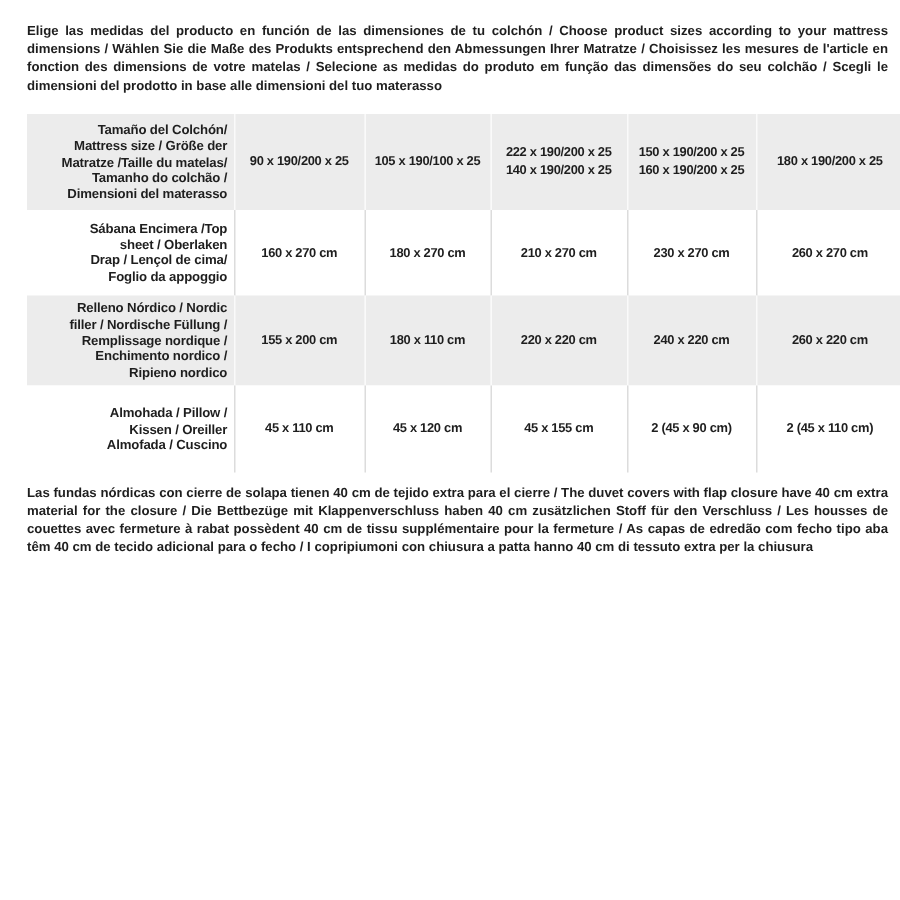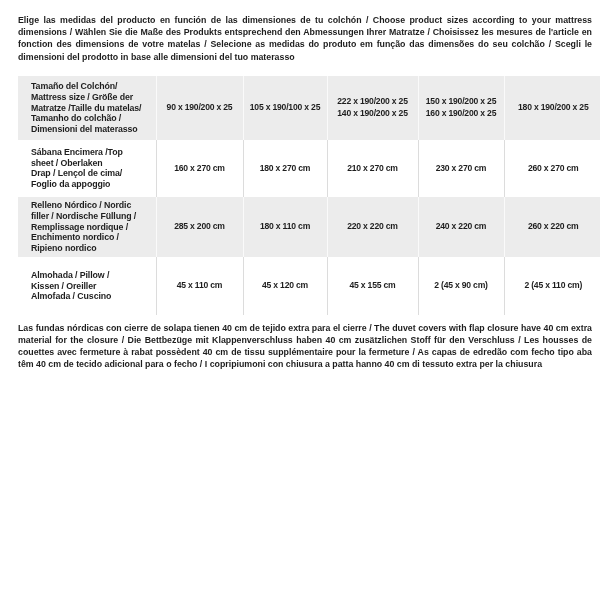--- a/index.html
+++ b/index.html
@@ -46,21 +46,21 @@
   table.size-table tbody tr:nth-child(1) { height: 64px; }
   table.size-table tbody tr:nth-child(2) { height: 57px; }
   table.size-table tbody tr:nth-child(3) { height: 60px; }
   table.size-table tbody tr:nth-child(4) { height: 58px; }
   table.size-table tbody tr:nth-child(5) { height: 62px; }
   table.size-table tbody tr:nth-child(6) { height: 55px; }
   table.size-table tbody tr:nth-child(7) { height: 55px; }
   table.size-table tbody tr:nth-child(8) { height: 48px; }
 
   table.size-table th {
-    text-align: left;
+    text-align: right;
     vertical-align: middle;
     padding: 0 4px 0 13px;
     color: #1e1e1e;
     font-size: 8.8px;
     font-weight: bold;
     line-height: 10.6px;
     white-space: pre-line;
     letter-spacing: -0.1px;
   }
   table.size-table td {
@@ -117,21 +117,21 @@
           <td>210 x 270 cm</td>
           <td>230 x 270 cm</td>
           <td>260 x 270 cm</td>
         </tr>
         <tr>
           <th>Relleno Nórdico / Nordic
 filler / Nordische Füllung /
 Remplissage nordique /
 Enchimento nordico /
 Ripieno nordico</th>
-          <td>285 x 200 cm</td>
+          <td>155 x 200 cm</td>
           <td>180 x 110 cm</td>
           <td>220 x 220 cm</td>
           <td>240 x 220 cm</td>
           <td>260 x 220 cm</td>
         </tr>
         <tr>
           <th>Almohada  / Pillow /
 Kissen / Oreiller
 Almofada / Cuscino</th>
           <td>45 x 110 cm</td>

